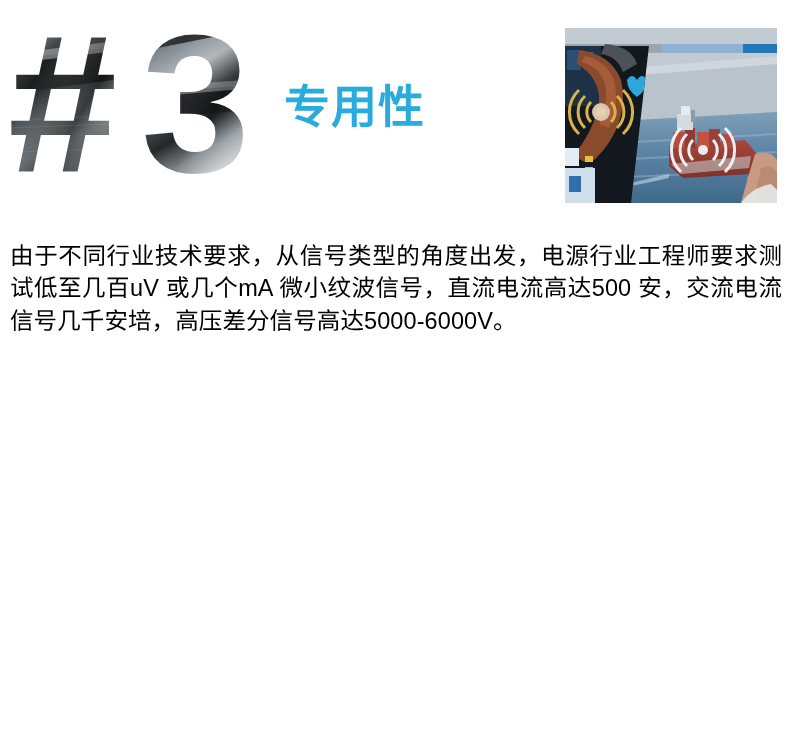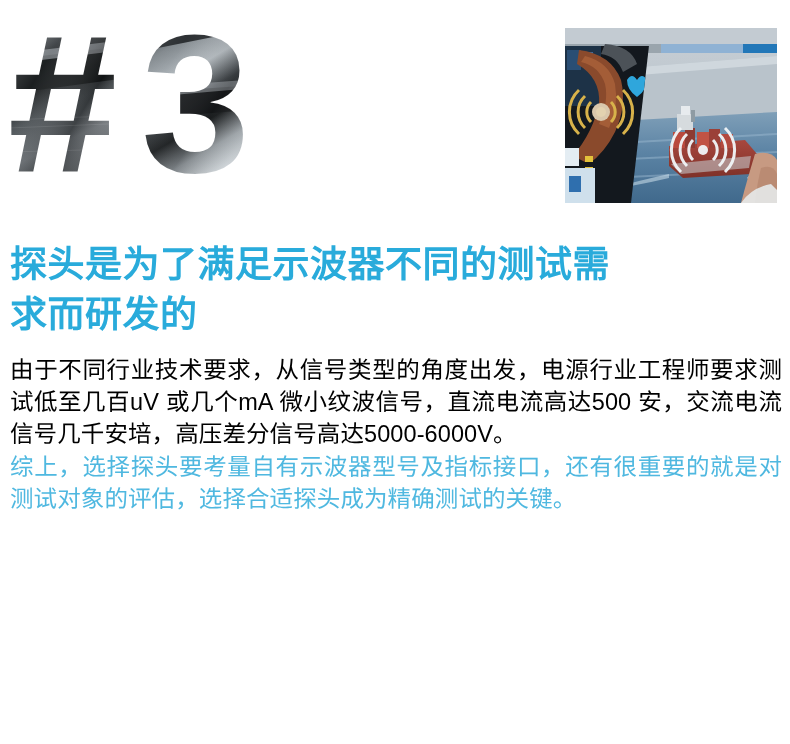--- a/index.html
+++ b/index.html
@@ -198,20 +198,21 @@
         <g stroke="#15181a" stroke-opacity="0.6" stroke-width="2">
           <line x1="153" y1="200" x2="290" y2="147"></line>
           <line x1="160" y1="200" x2="290" y2="157"></line>
           <line x1="169" y1="200" x2="290" y2="167"></line>
         </g>
         <rect x="120" y="0" width="170" height="200" fill="url(#hashSheen)" opacity="0.55"></rect>
       </g>
     </svg>
   </div>
 
+  <div class="section-label">专用性</div>
 
   <div class="hero-photo">
     <svg viewBox="0 0 212 175" xmlns="http://www.w3.org/2000/svg" aria-hidden="true">
       <defs>
         <linearGradient id="skyGrad" x1="0" y1="0" x2="0" y2="1">
           <stop offset="0%" stop-color="#c8cfd5"></stop>
           <stop offset="100%" stop-color="#aab7c2"></stop>
         </linearGradient>
         <linearGradient id="seaGrad" x1="0" y1="0" x2="0" y2="1">
           <stop offset="0%" stop-color="#7f9fb8"></stop>
@@ -312,20 +313,18 @@
             <path d="M58 62 A30 30 0 0 1 58 106"></path>
           </g>
         </g>
       </g>
     </svg>
   </div>
 </div>
 
 <div class="article">
 
-  <h1 class="headline">探头是为了满足示波器不同的测试需求而研发的</h1>
 
   <p class="body-copy">由于不同行业技术要求，从信号类型的角度出发，电源行业工程师要求测试低至几百uV 或几个mA 微小纹波信号，直流电流高达500 安，交流电流信号几千安培，高压差分信号高达5000-6000V。</p>
 
 
 
-  <p class="body-copy accent">综上，选择探头要考量自有示波器型号及指标接口，还有很重要的就是对测试对象的评估，选择合适探头成为精确测试的关键。</p>
 </div>
 
 </body></html>

